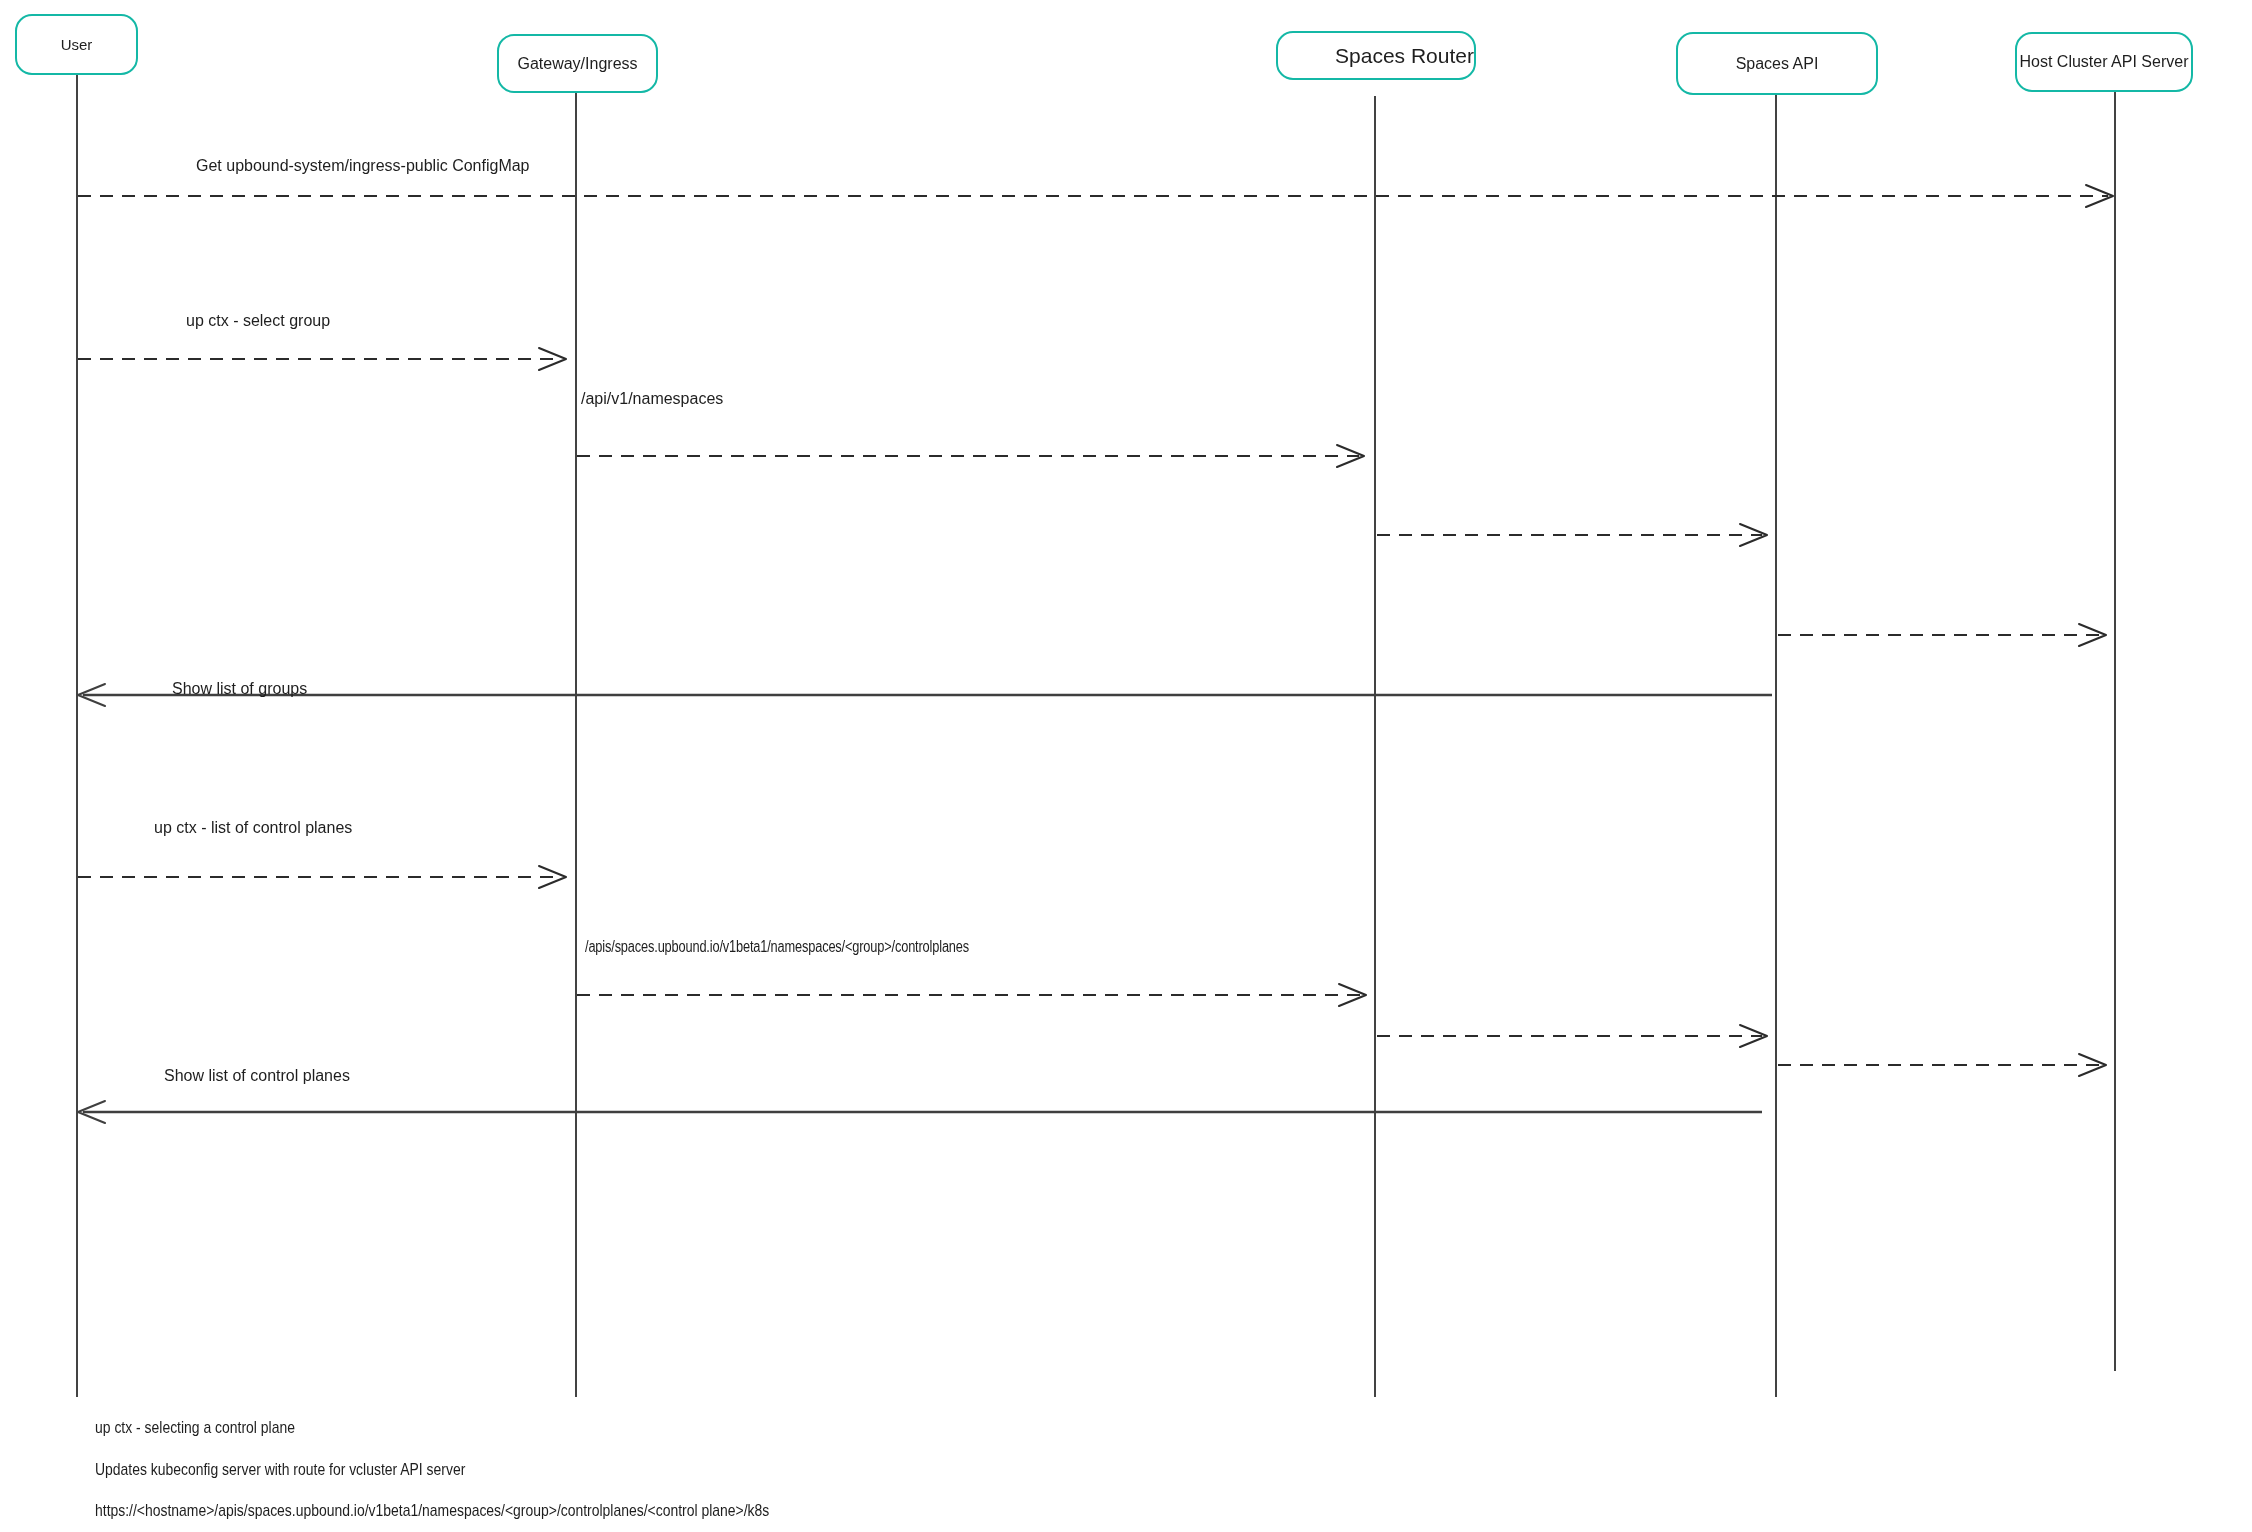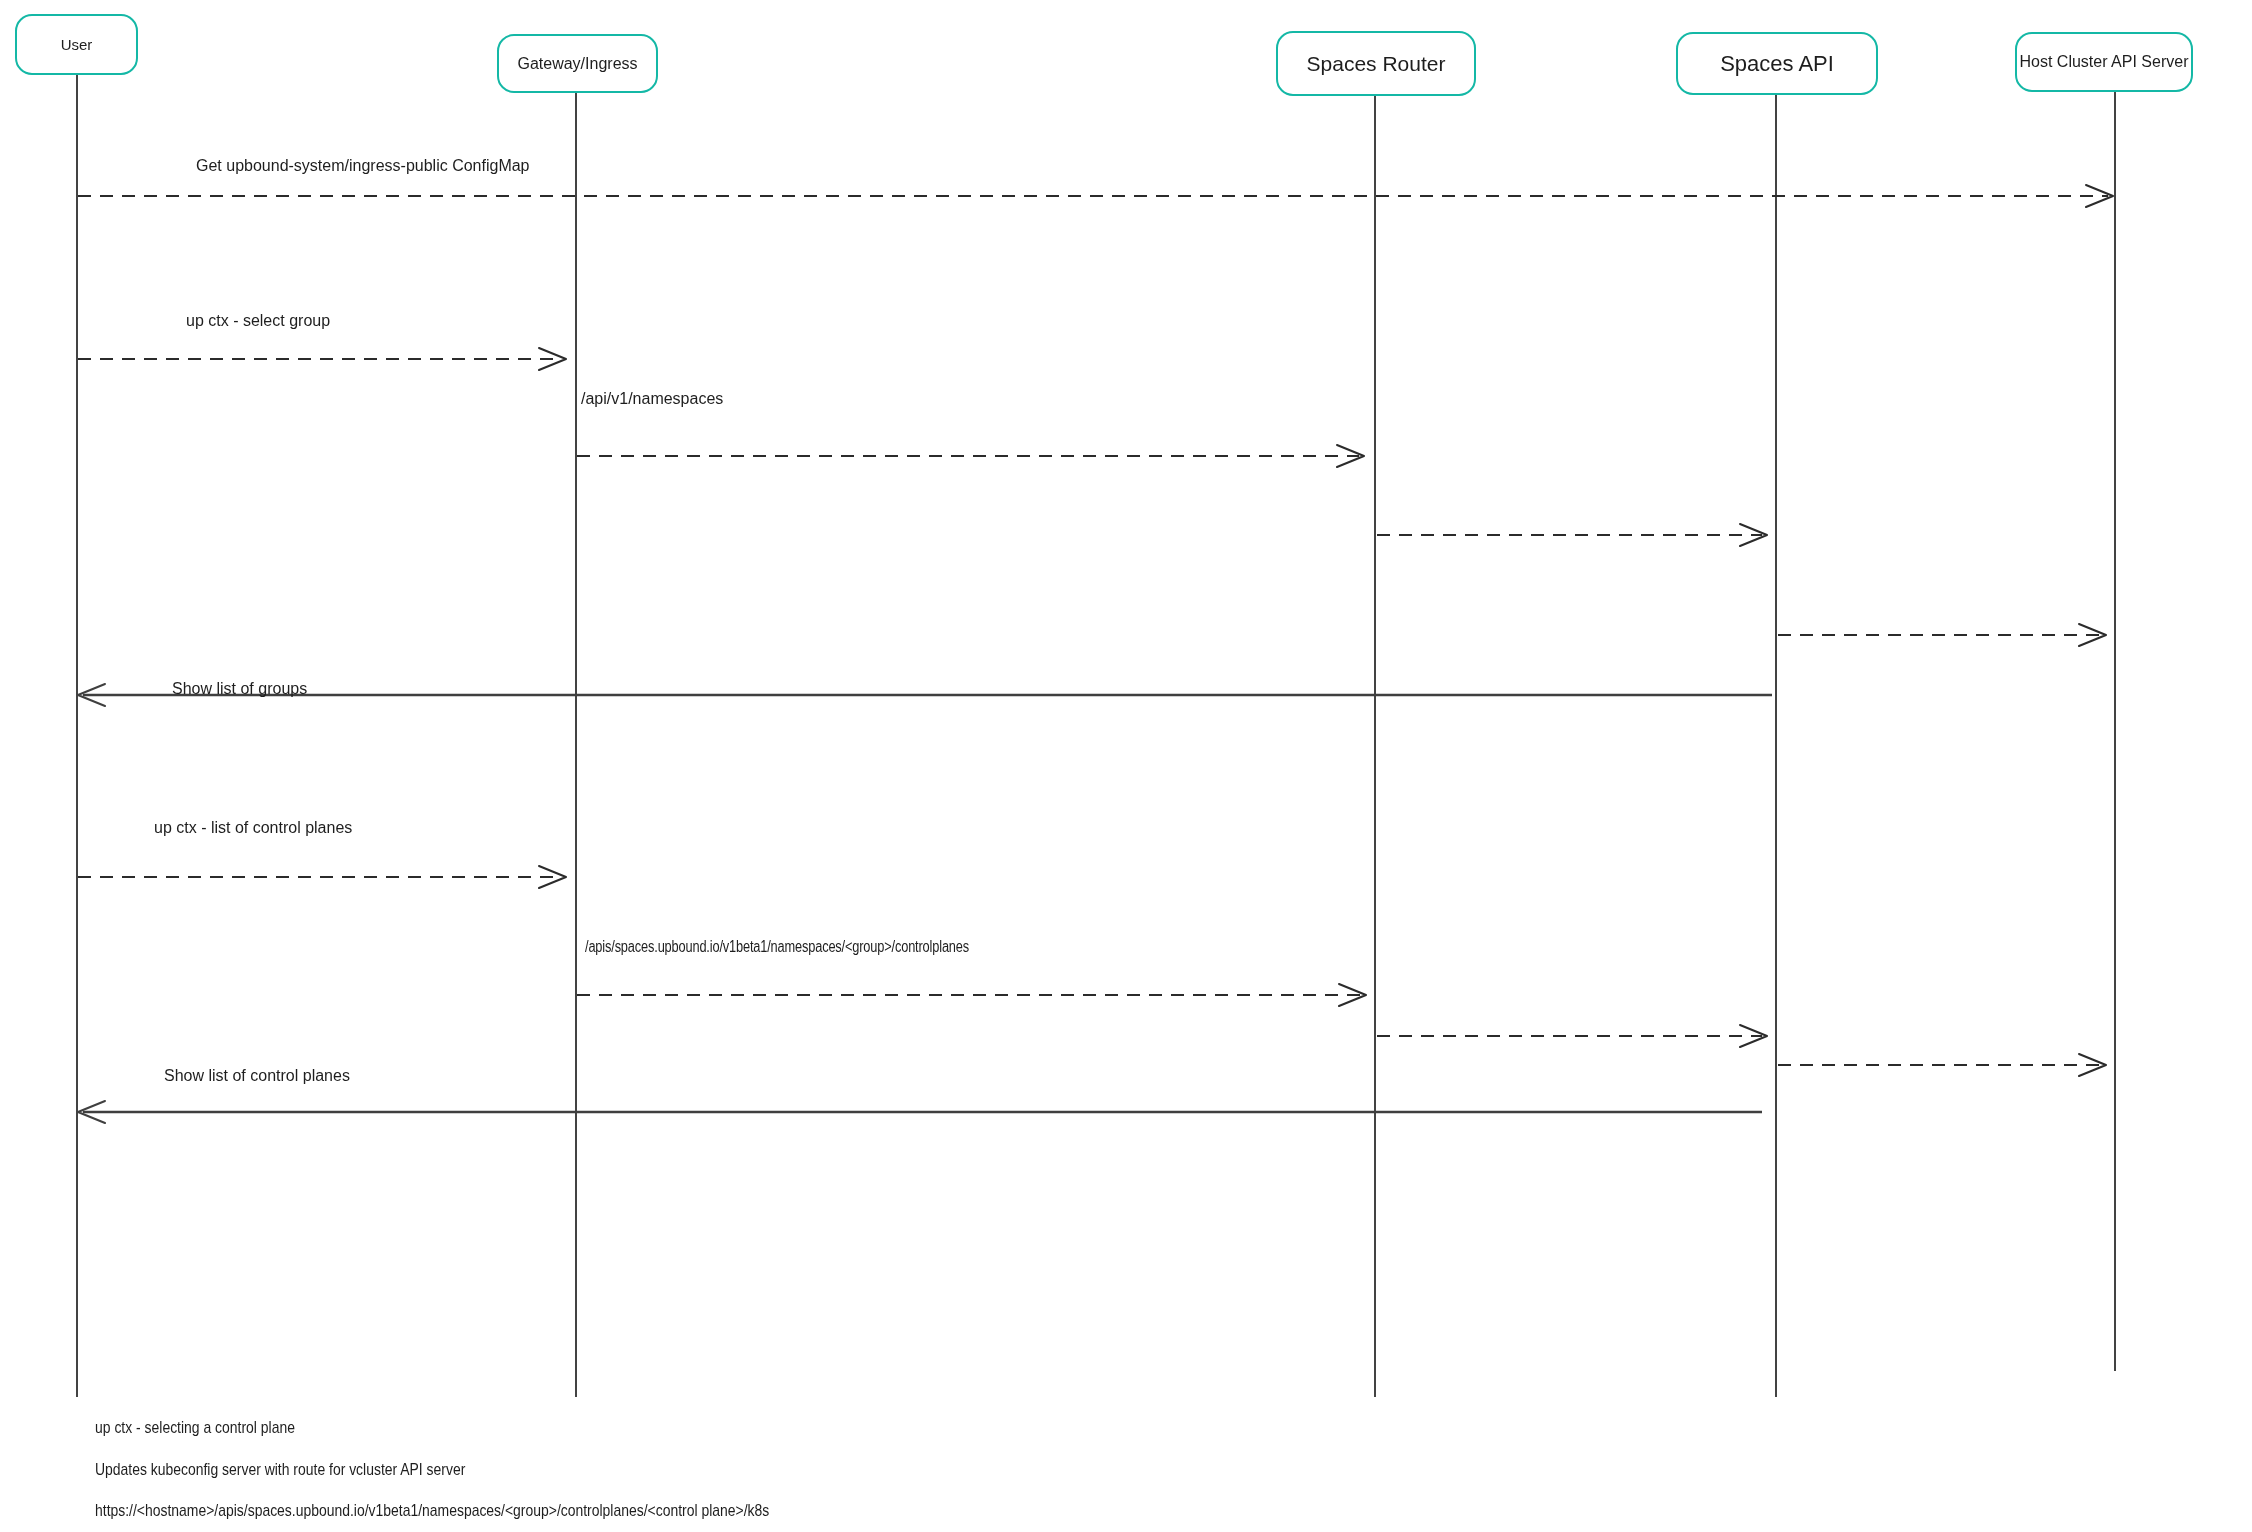--- a/index.html
+++ b/index.html
@@ -69,24 +69,24 @@
       <line x1="1762" y1="1112" x2="83" y2="1112" stroke="#3f3f3f" stroke-width="2.6" stroke-linecap="butt"></line>
       <path d="M 105 1101 L 78 1112 L 105 1123" fill="none" stroke="#3f3f3f" stroke-width="2" stroke-linecap="round" stroke-linejoin="round"></path>
     </svg>
 
   <div class="actor" style="left: 15px; top: 14px; width: 123px; height: 61px; font-size: 15px;">
     <span>User</span>
   </div>
   <div class="actor" style="left: 497px; top: 34px; width: 161px; height: 59px; font-size: 16px;">
     <span>Gateway/Ingress</span>
   </div>
-  <div class="actor" style="left: 1276px; top: 31px; width: 200px; height: 65px; font-size: 21px;">
+  <div class="actor" style="left: 1276px; top: 31px; width: 200px; height: 49px; font-size: 21px; justify-content: flex-end;">
     <span>Spaces Router</span>
   </div>
-  <div class="actor" style="left: 1676px; top: 32px; width: 202px; height: 63px; font-size: 22px;">
+  <div class="actor" style="left: 1676px; top: 32px; width: 202px; height: 63px; font-size: 16px;">
     <span>Spaces API</span>
   </div>
   <div class="actor" style="left: 2015px; top: 32px; width: 178px; height: 60px; font-size: 16px;">
     <span>Host Cluster API Server</span>
   </div>
 
 
   <div class="footnote fn1">up ctx - selecting a control plane</div>
   <div class="footnote fn2">Updates kubeconfig server with route for vcluster API server</div>
   <div class="footnote fn3">https://&lt;hostname&gt;/apis/spaces.upbound.io/v1beta1/namespaces/&lt;group&gt;/controlplanes/&lt;control plane&gt;/k8s</div>

